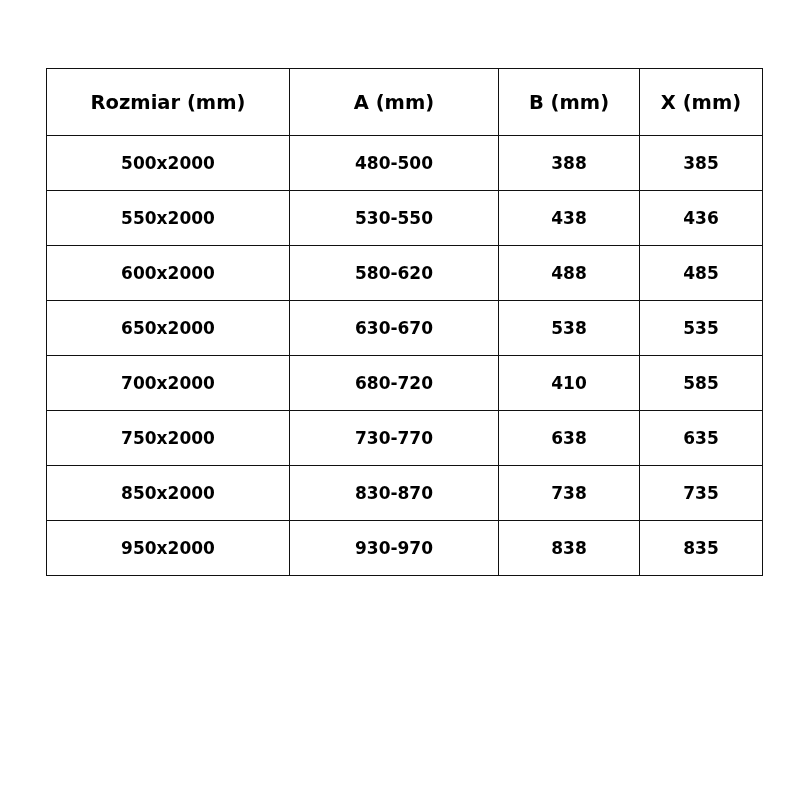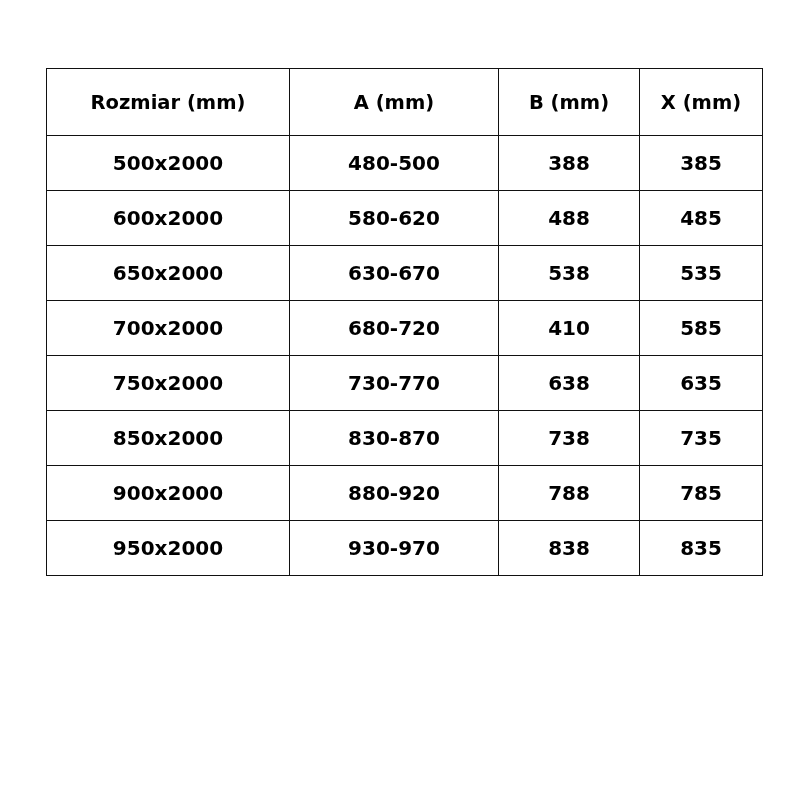--- a/index.html
+++ b/index.html
@@ -39,21 +39,21 @@
     font-weight: bold;
     color: #000000;
     padding: 0;
   }
   table.spec th {
     height: 66px;
     font-size: 19.5px;
   }
   table.spec td {
     height: 54px;
-    font-size: 20px;
+    font-size: 17px;
   }
   col.c0 { width: 243px; }
   col.c1 { width: 209px; }
   col.c2 { width: 141px; }
   col.c3 { width: 123px; }
 </style>
 </head>
 <body>
 
 <div class="page">
@@ -74,20 +74,26 @@
         </tr>
       </thead>
       <tbody>
         <tr>
           <td>500x2000</td>
           <td>480-500</td>
           <td>388</td>
           <td>385</td>
         </tr>
         <tr>
+          <td>550x2000</td>
+          <td>530-550</td>
+          <td>438</td>
+          <td>436</td>
+        </tr>
+        <tr>
           <td>600x2000</td>
           <td>580-620</td>
           <td>488</td>
           <td>485</td>
         </tr>
         <tr>
           <td>650x2000</td>
           <td>630-670</td>
           <td>538</td>
           <td>535</td>
@@ -104,26 +110,20 @@
           <td>638</td>
           <td>635</td>
         </tr>
         <tr>
           <td>850x2000</td>
           <td>830-870</td>
           <td>738</td>
           <td>735</td>
         </tr>
         <tr>
-          <td>900x2000</td>
-          <td>880-920</td>
-          <td>788</td>
-          <td>785</td>
-        </tr>
-        <tr>
           <td>950x2000</td>
           <td>930-970</td>
           <td>838</td>
           <td>835</td>
         </tr>
       </tbody>
     </table>
   </div>
 </div>
 

